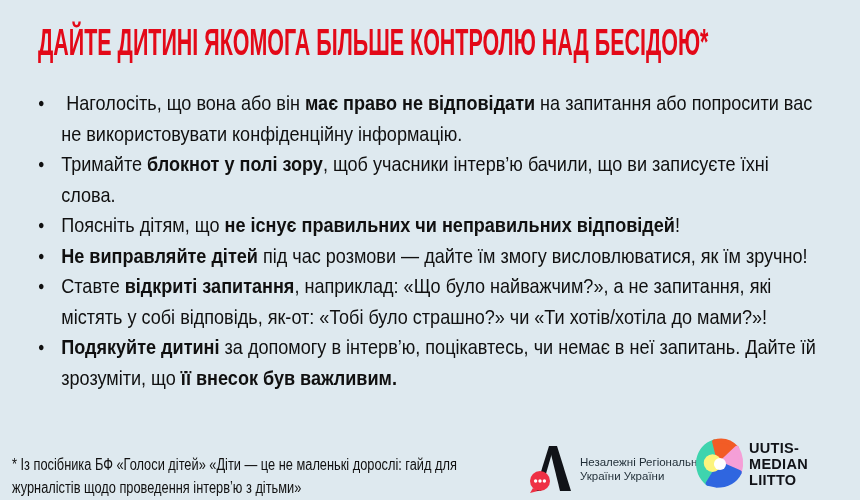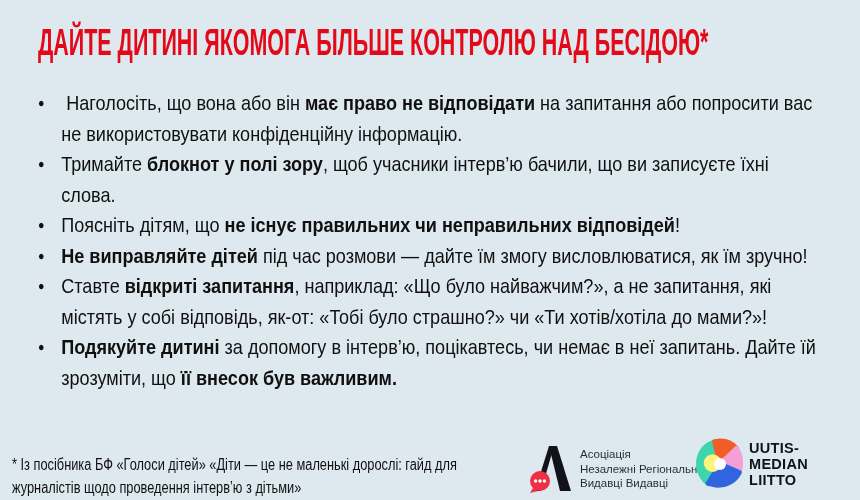--- a/index.html
+++ b/index.html
@@ -86,23 +86,22 @@
         <path d="M20,1 L25,1 L12,46 L6,46 Z" style="fill:var(--logo-black)"></path>
         <path d="M20,1 L28,1 L42,46 L31,46 Z" style="fill:var(--logo-black)"></path>
         <path d="M4,43 L1,48 L9,46 Z" style="fill:var(--bubble-red)"></path>
         <circle cx="11" cy="36" r="10" style="fill:var(--bubble-red)"></circle>
         <circle cx="6.6" cy="36" r="1.7" fill="#ffffff"></circle>
         <circle cx="11" cy="36" r="1.7" fill="#ffffff"></circle>
         <circle cx="15.4" cy="36" r="1.7" fill="#ffffff"></circle>
       </svg>
     </span>
     <div class="lines">
-      <div>Асоціація</div>
       <div>Незалежні Регіональні</div>
-      <div>Видавці Видавці</div>
+      <div>України України</div>
     </div>
   </div>
 
   <div class="logo logo-uutis">
     <span>
       <svg width="52" height="54" viewBox="0 0 56 56" aria-hidden="true">
         <path d="M28,28 L22,4 Q8,9 5,23 Q3,39 15,49 Z" style="fill:var(--logo-teal);stroke:var(--logo-teal)" stroke-width="5" stroke-linejoin="round"></path>
         <path d="M28,28 L22,4 Q36,0 46,11 Z" style="fill:var(--logo-orange);stroke:var(--logo-orange)" stroke-width="5" stroke-linejoin="round"></path>
         <path d="M28,28 L46,11 Q53,23 49,37 Z" style="fill:var(--logo-pink);stroke:var(--logo-pink)" stroke-width="5" stroke-linejoin="round"></path>
         <path d="M28,28 L49,37 Q42,51 24,51 L15,49 Z" style="fill:var(--logo-blue);stroke:var(--logo-blue)" stroke-width="5" stroke-linejoin="round"></path>

